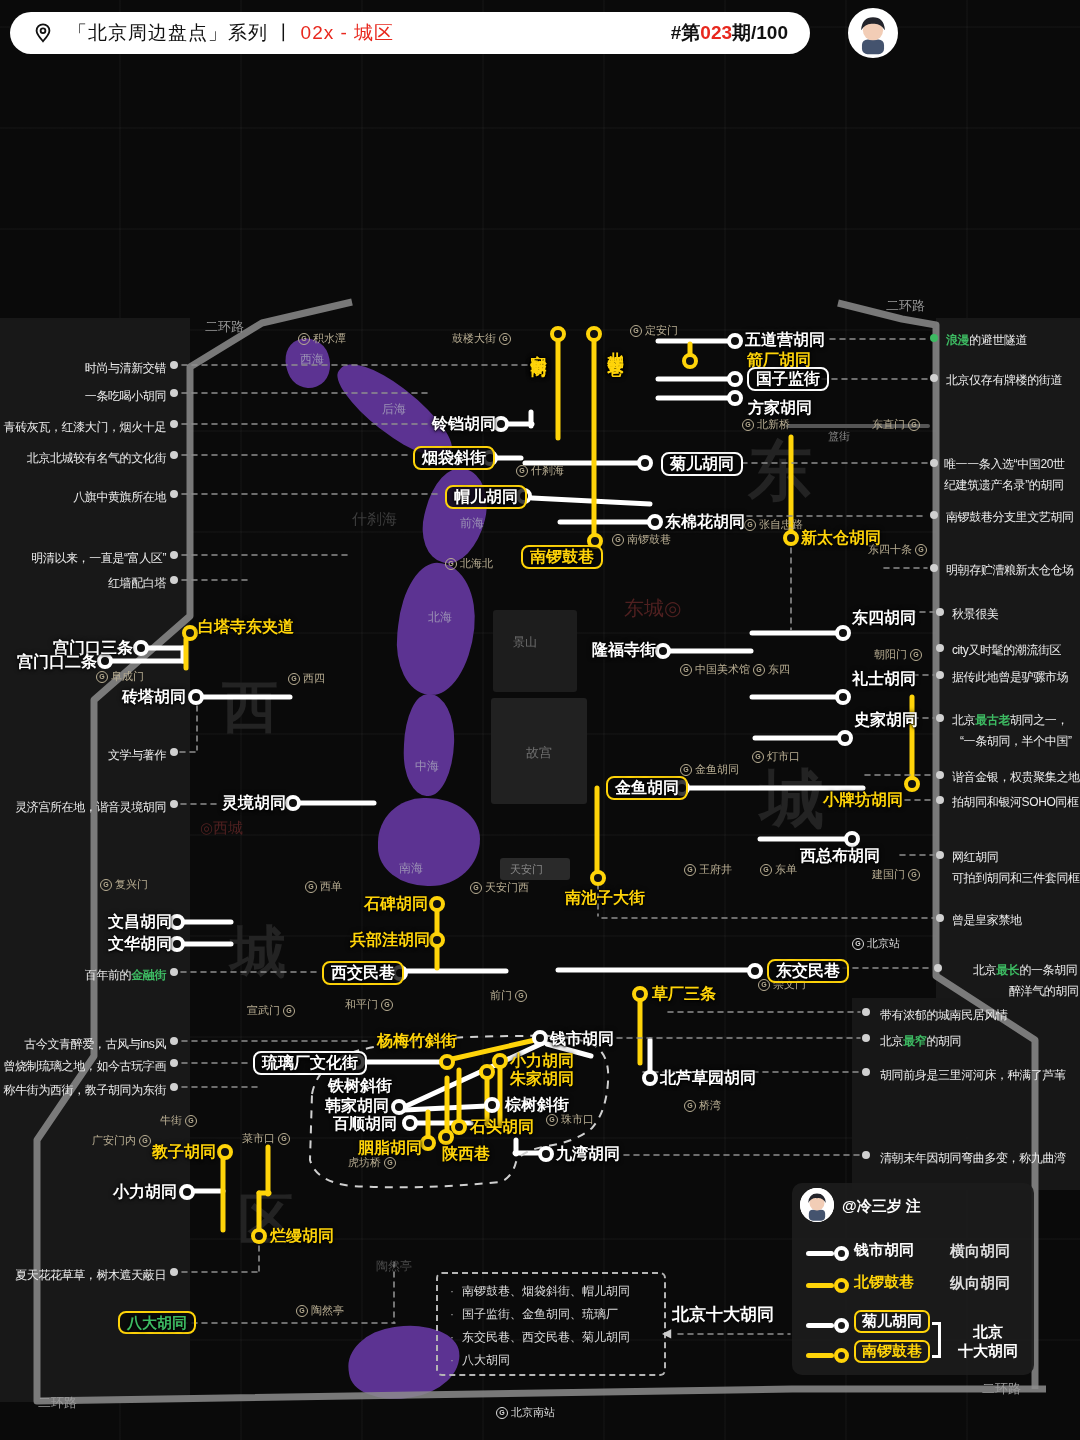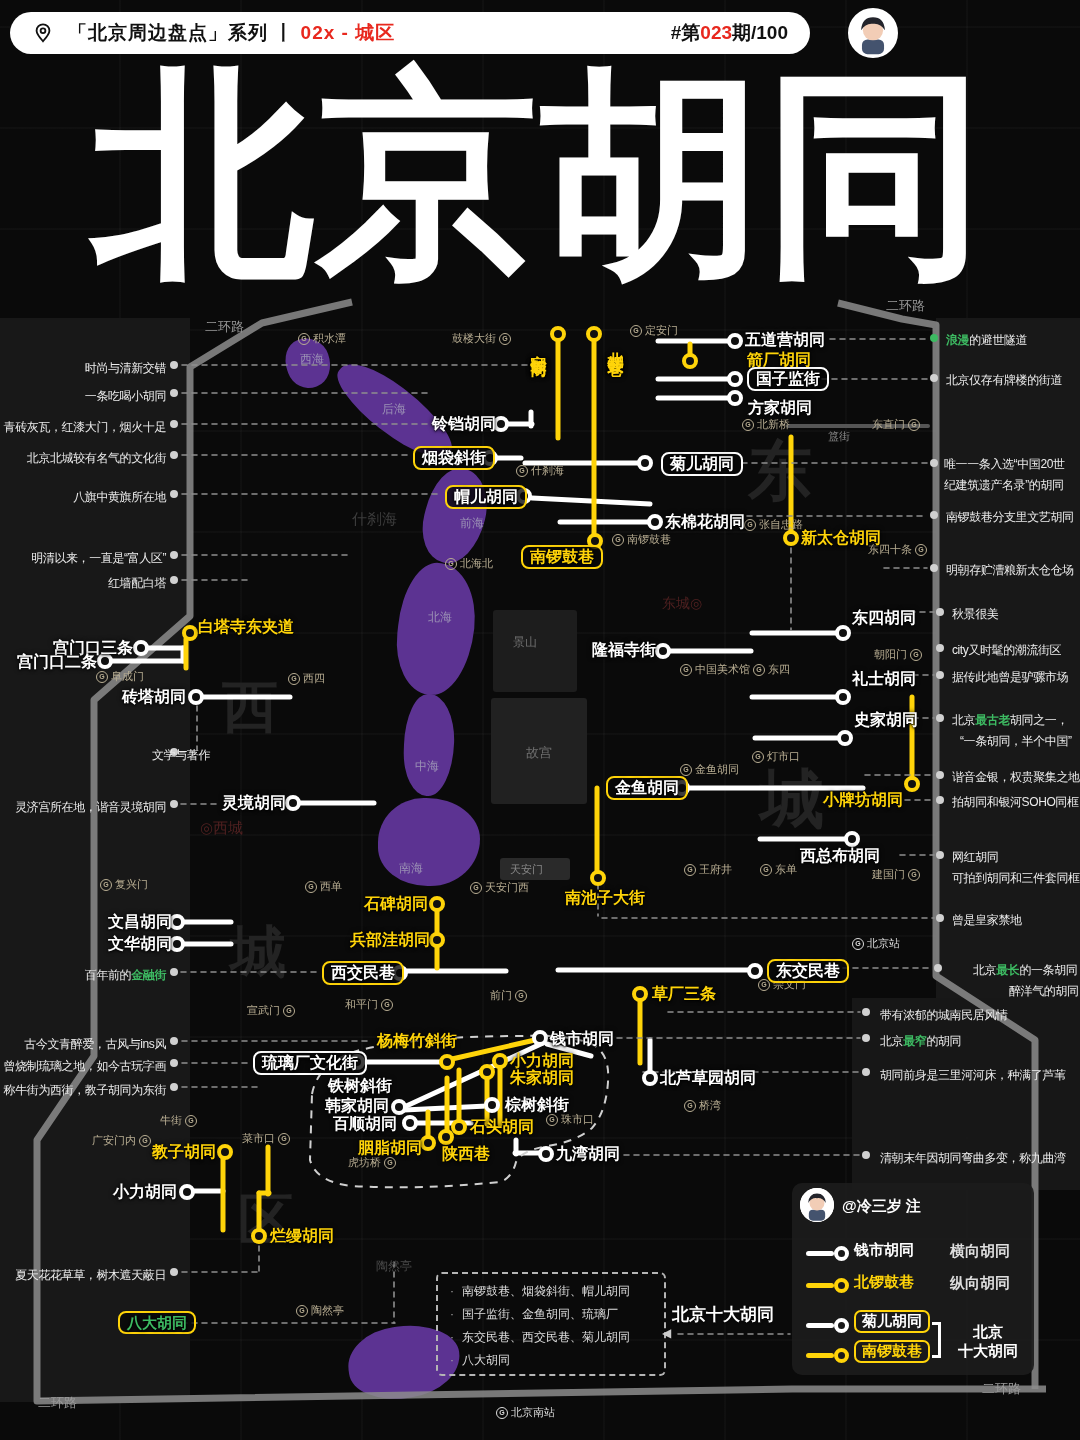--- a/index.html
+++ b/index.html
@@ -10,21 +10,21 @@
   html,body{background:#000}
   body{font-family:"Liberation Sans","DejaVu Sans",sans-serif}
   #canvas{position:relative;width:1080px;height:1440px;margin:0 auto;background:#0a0a0a;overflow:hidden;
     background-image:
       repeating-linear-gradient(90deg, transparent 0 119px, rgba(255,255,255,.025) 119px 121px),
       repeating-linear-gradient(0deg, transparent 0 99px, rgba(255,255,255,.025) 99px 101px);}
   .panel-shade{position:absolute;background:#181818}
   
   #header-bar{position:absolute;left:10px;top:12px;width:800px;height:42px;background:#fff;border-radius:24px;display:flex;align-items:center;padding:0 22px;z-index:50}
   #header-bar .pin{width:22px;height:22px;margin-right:14px;flex:0 0 auto}
-  #header-title{font-size:19px;font-weight:700;color:#111;letter-spacing:1px}
+  #header-title{font-size:19px;font-weight:400;color:#111;letter-spacing:1px}
   #header-episode{margin-left:auto;font-size:19px;font-weight:700;color:#111}
   #maker-avatar{position:absolute;left:848px;top:8px;width:50px;height:50px;border-radius:50%;background:#fff;overflow:hidden;z-index:52;border:2px solid #fff}
   #maker-pill{position:absolute;left:872px;top:12px;width:200px;height:42px;background:#fff;border-radius:22px;display:flex;align-items:center;justify-content:flex-end;padding-right:14px;font-size:19px;font-weight:700;color:#111;z-index:51}
   
   #big-title{position:absolute;left:0;top:62px;width:1080px;text-align:center;font-size:222px;line-height:1.02;font-weight:900;color:#fff;letter-spacing:2px;z-index:5}
   
   .lake{position:absolute;background:var(--purple);z-index:2}
   .blk{position:absolute;z-index:2}
   .lake-label{position:absolute;color:#9b91b5;font-size:12px;z-index:6;white-space:nowrap}
   .wm{position:absolute;color:#232323;font-weight:700;z-index:1;white-space:nowrap}
@@ -87,21 +87,20 @@
   </div>
   <div id="maker-avatar">
     <svg viewBox="0 0 50 50">
       <rect width="50" height="50" fill="#fff"></rect>
       <rect x="13" y="32" width="24" height="16" rx="6" fill="#44536e"></rect>
       <circle cx="25" cy="22" r="11" fill="#f2cdb6"></circle>
       <path d="M12 22 Q13 8 25 8 Q37 8 38 22 Q33 14 25 15 Q17 14 12 22Z" fill="#23242b"></path>
     </svg>
   </div>
 
-  <div id="big-title">北京胡同</div>
 
   <div id="map" style="position:absolute;inset:0">
       <div class="lake" style="left: 286px; top: 338px; width: 44px; height: 50px; border-radius: 46% 54% 50% 50% / 52% 48% 55% 45%; transform: rotate(-20deg);"></div>
       <div class="lake-label" style="left: 300px; top: 351px;">西海</div>
       <div class="lake" style="left: 326px; top: 388px; width: 138px; height: 46px; border-radius: 46% 54% 50% 50% / 52% 48% 55% 45%; transform: rotate(38deg);"></div>
       <div class="lake-label" style="left: 382px; top: 401px;">后海</div>
       <div class="lake" style="left: 425px; top: 468px; width: 60px; height: 96px; border-radius: 46% 54% 50% 50% / 52% 48% 55% 45%; transform: rotate(14deg);"></div>
       <div class="lake-label" style="left: 460px; top: 515px;">前海</div>
       <div class="lake" style="left: 398px; top: 563px; width: 76px; height: 132px; border-radius: 46% 54% 50% 50% / 52% 48% 55% 45%; transform: rotate(6deg);"></div>
       <div class="lake-label" style="left: 428px; top: 609px;">北海</div>
@@ -120,21 +119,21 @@
       <div class="wm" style="left: 238px; top: 1183px; font-size: 56px;">区</div>
       <div class="road-label" style="left: 205px; top: 318px;">二环路</div>
       <div class="road-label" style="left: 886px; top: 297px;">二环路</div>
       <div class="road-label" style="left: 38px; top: 1394px;">二环路</div>
       <div class="road-label" style="left: 982px; top: 1380px;">二环路</div>
       <div class="road-label" style="left: 828px; top: 429px; font-size: 11px; color: rgb(138, 138, 138);">簋街</div>
       <div class="road-label" style="left: 510px; top: 862px; font-size: 11px; color: rgb(136, 136, 136);">天安门</div>
       <div class="road-label" style="left: 513px; top: 634px; font-size: 12px; color: rgb(111, 111, 111);">景山</div>
       <div class="road-label" style="left: 526px; top: 744px; font-size: 13px; color: rgb(111, 111, 111);">故宫</div>
       <div class="road-label" style="left: 352px; top: 510px; font-size: 15px; color: rgb(60, 60, 60);">什刹海</div>
-      <div class="road-label" style="left: 662px; top: 595px; font-size: 14px; color: rgb(79, 32, 32);">东城◎</div>
+      <div class="road-label" style="left: 624px; top: 595px; font-size: 20px; color: rgb(79, 32, 32);">东城◎</div>
       <div class="road-label" style="left: 200px; top: 819px; font-size: 15px; color: rgb(79, 32, 32);">◎西城</div>
       <div class="road-label" style="left: 376px; top: 1258px; font-size: 12px; color: rgb(74, 74, 74);">陶然亭</div>
       <svg width="1080" height="1440" id="wires">
         <polyline points="352,302 262,323 190,367 190,616 94,700 94,1056 37,1140 37,1401 792,1389 1046,1389" fill="none" stroke="#8c8c8c" stroke-width="7" stroke-linejoin="round" opacity="0.85"></polyline>
         <polyline points="838,303 902,319 936,325 936,976 1035,1040 1035,1389" fill="none" stroke="#8c8c8c" stroke-width="7" stroke-linejoin="round" opacity="0.85"></polyline>
         <line x1="507" y1="424" x2="532" y2="424" stroke="#ffffff" stroke-width="5" stroke-linecap="round"></line>
         <line x1="531" y1="412" x2="531" y2="426" stroke="#ffffff" stroke-width="5" stroke-linecap="round"></line>
         <line x1="497" y1="458" x2="521" y2="458" stroke="#ffffff" stroke-width="5" stroke-linecap="round"></line>
         <line x1="532" y1="498" x2="650" y2="504" stroke="#ffffff" stroke-width="5" stroke-linecap="round"></line>
         <line x1="658" y1="341" x2="728" y2="341" stroke="#ffffff" stroke-width="5" stroke-linecap="round"></line>
@@ -488,21 +487,21 @@
       <div class="hl y" style="left: 652px; top: 985px;">草厂三条</div>
       <div class="hl w" style="left: 660px; top: 1069px;">北芦草园胡同</div>
       <div class="hl w" style="left: 550px; top: 1030px;">钱市胡同</div>
       <div class="hl y" style="left: 377px; top: 1032px;">杨梅竹斜街</div>
       <div class="hl bw" style="left: 253px; top: 1051px;">琉璃厂文化街</div>
       <div class="hl w" style="left: 328px; top: 1077px;">铁树斜街</div>
       <div class="hl w" style="left: 325px; top: 1097px;">韩家胡同</div>
       <div class="hl w" style="left: 505px; top: 1096px;">棕树斜街</div>
       <div class="hl w" style="left: 333px; top: 1115px;">百顺胡同</div>
       <div class="hl y" style="left: 510px; top: 1052px;">小力胡同</div>
-      <div class="hl y" style="left: 510px; top: 1070px; font-family: Liberation Mono, monospace;">朱家胡同</div>
+      <div class="hl y" style="left: 510px; top: 1070px;">朱家胡同</div>
       <div class="hl y" style="left: 470px; top: 1118px;">石头胡同</div>
       <div class="hl y" style="left: 442px; top: 1145px;">陕西巷</div>
       <div class="hl y" style="left: 358px; top: 1139px;">胭脂胡同</div>
       <div class="hl w" style="left: 556px; top: 1145px;">九湾胡同</div>
       <div class="hl y" style="left: 152px; top: 1143px;">教子胡同</div>
       <div class="hl w" style="left: 113px; top: 1183px;">小力胡同</div>
       <div class="hl y" style="left: 270px; top: 1227px;">烂缦胡同</div>
       <div class="hl byg" style="left: 118px; top: 1311px;">八大胡同</div>
       <div class="note r" style="right: 914px; top: 358px;">
         <div><span>时尚与清新交错</span></div>
@@ -518,21 +517,21 @@
       </div>
       <div class="note r" style="right: 914px; top: 487px;">
         <div><span>八旗中黄旗所在地</span></div>
       </div>
       <div class="note r" style="right: 914px; top: 548px;">
         <div><span>明清以来，一直是“富人区”</span></div>
       </div>
       <div class="note r" style="right: 914px; top: 573px;">
         <div><span>红墙配白塔</span></div>
       </div>
-      <div class="note r" style="right: 870px; top: 745px; text-align: right;">
+      <div class="note r" style="right: 914px; top: 745px; text-align: right;">
         <div><span>文学与著作</span></div>
       </div>
       <div class="note r" style="right: 914px; top: 797px;">
         <div><span>灵济宫所在地，谐音灵境胡同</span></div>
       </div>
       <div class="note r" style="right: 914px; top: 965px;">
         <div><span>百年前的</span><span class="seg-g">金融街</span></div>
       </div>
       <div class="note r" style="right: 914px; top: 1034px;">
         <div><span>古今文青醉爱，古风与ins风</span></div>

